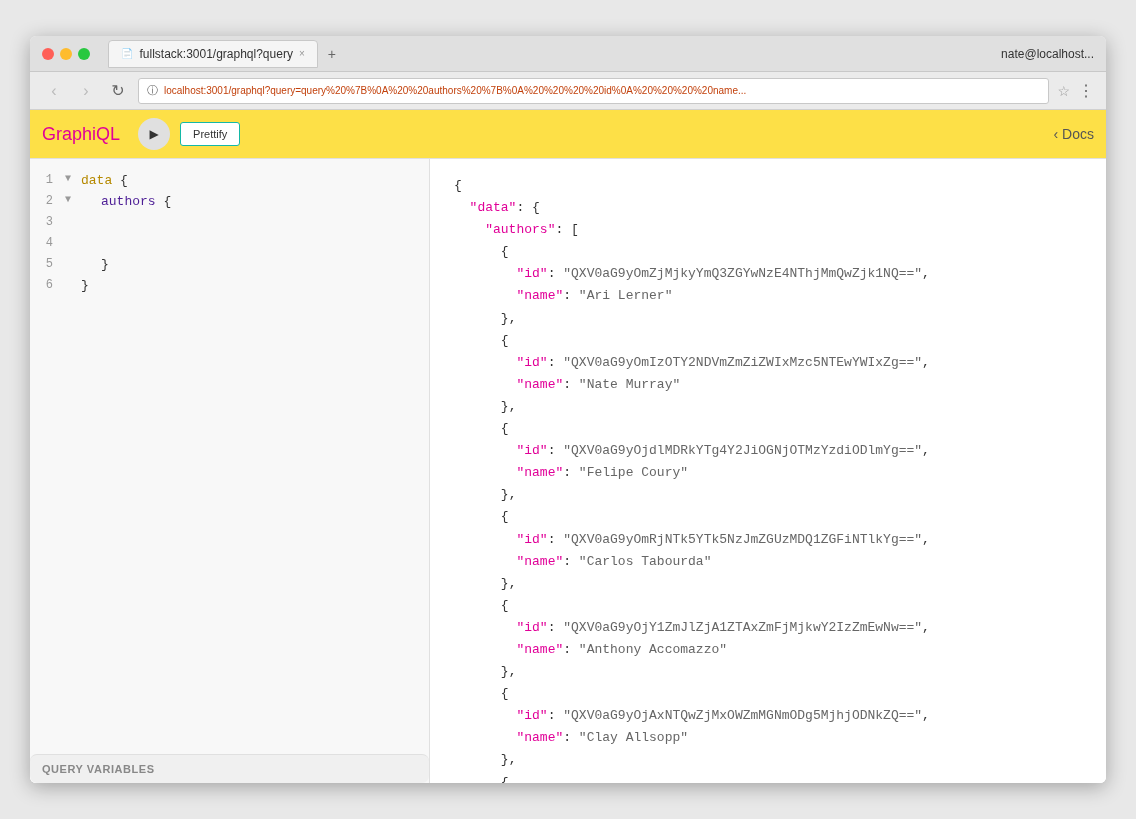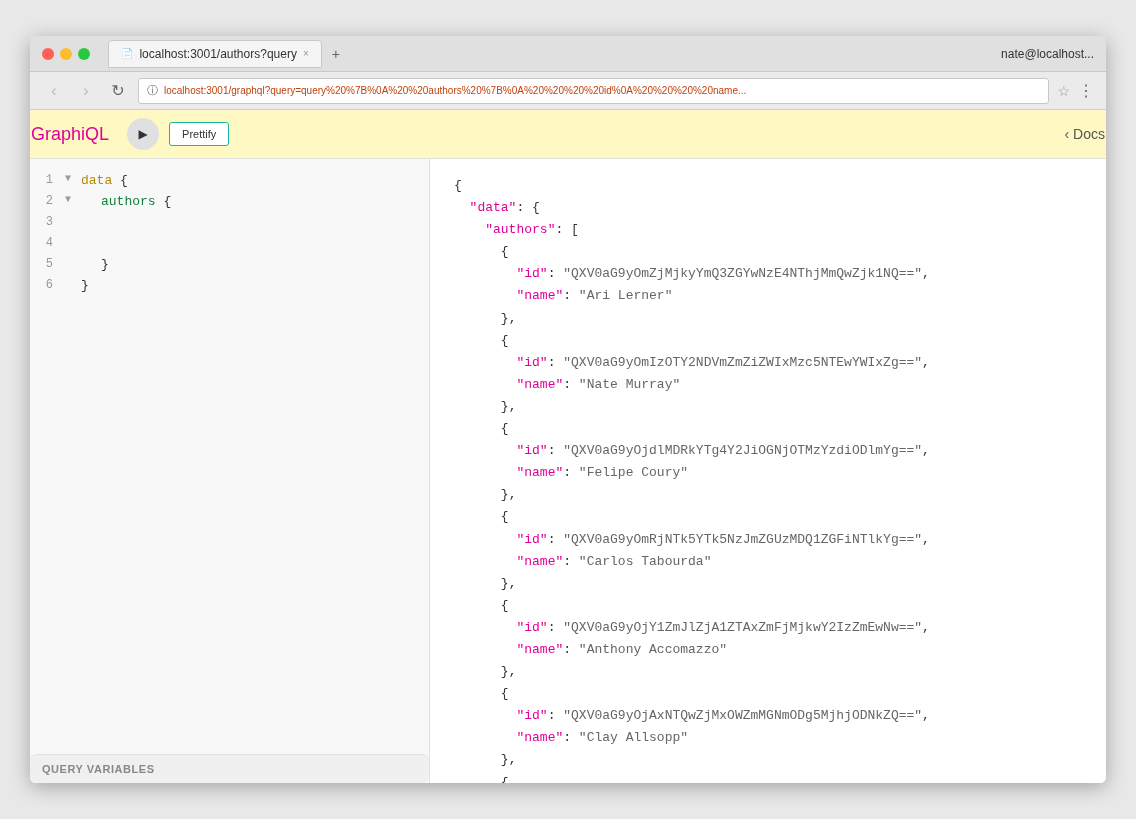--- a/index.html
+++ b/index.html
@@ -158,23 +158,23 @@
       display: flex;
       flex-direction: column;
       background: white;
       overflow: hidden;
     }
 
     
     .graphiql-toolbar {
       display: flex;
       align-items: center;
-      padding: 8px 1px;
+      padding: 8px 12px;
       border-bottom: 1px solid #e0e0e0;
-      background: #fef9c3;
+      background: #fde047;
       gap: 10px;
     }
     .graphiql-logo {
       font-size: 18px;
       font-weight: 300;
       color: #e10098;
       margin-right: 8px;
     }
     .run-btn {
       width: 32px;
@@ -256,21 +256,21 @@
       width: 16px;
       color: #999;
       font-size: 10px;
       flex-shrink: 0;
     }
     .line-content {
       flex: 1;
       color: #333;
     }
     .kw-query { color: #b58900; }
-    .kw-field { color: #15803d; }
+    .kw-field { color: #4c1d95; }
     .kw-brace { color: #333; }
     .kw-indent { display: inline-block; width: 20px; }
 
     
     .query-variables-bar {
       background: #f0f0f0;
       border-top: 1px solid #e0e0e0;
       padding: 8px 12px;
       font-size: 11px;
       color: #888;
@@ -314,21 +314,21 @@
 
   <div class="title-bar">
     <div class="traffic-lights">
       <div class="traffic-light tl-close"></div>
       <div class="traffic-light tl-min"></div>
       <div class="traffic-light tl-max"></div>
     </div>
     <div class="tab-area">
       <div class="tab">
         <span class="tab-icon">📄</span>
-        <span>localhost:3001/authors?query</span>
+        <span>fullstack:3001/graphql?query</span>
         <span class="tab-close">×</span>
       </div>
       <button class="new-tab-btn">+</button>
     </div>
     <div class="user-info">nate@localhost...</div>
   </div>
 
   <div class="address-bar">
     <button class="nav-btn disabled">‹</button>
     <button class="nav-btn disabled">›</button>

